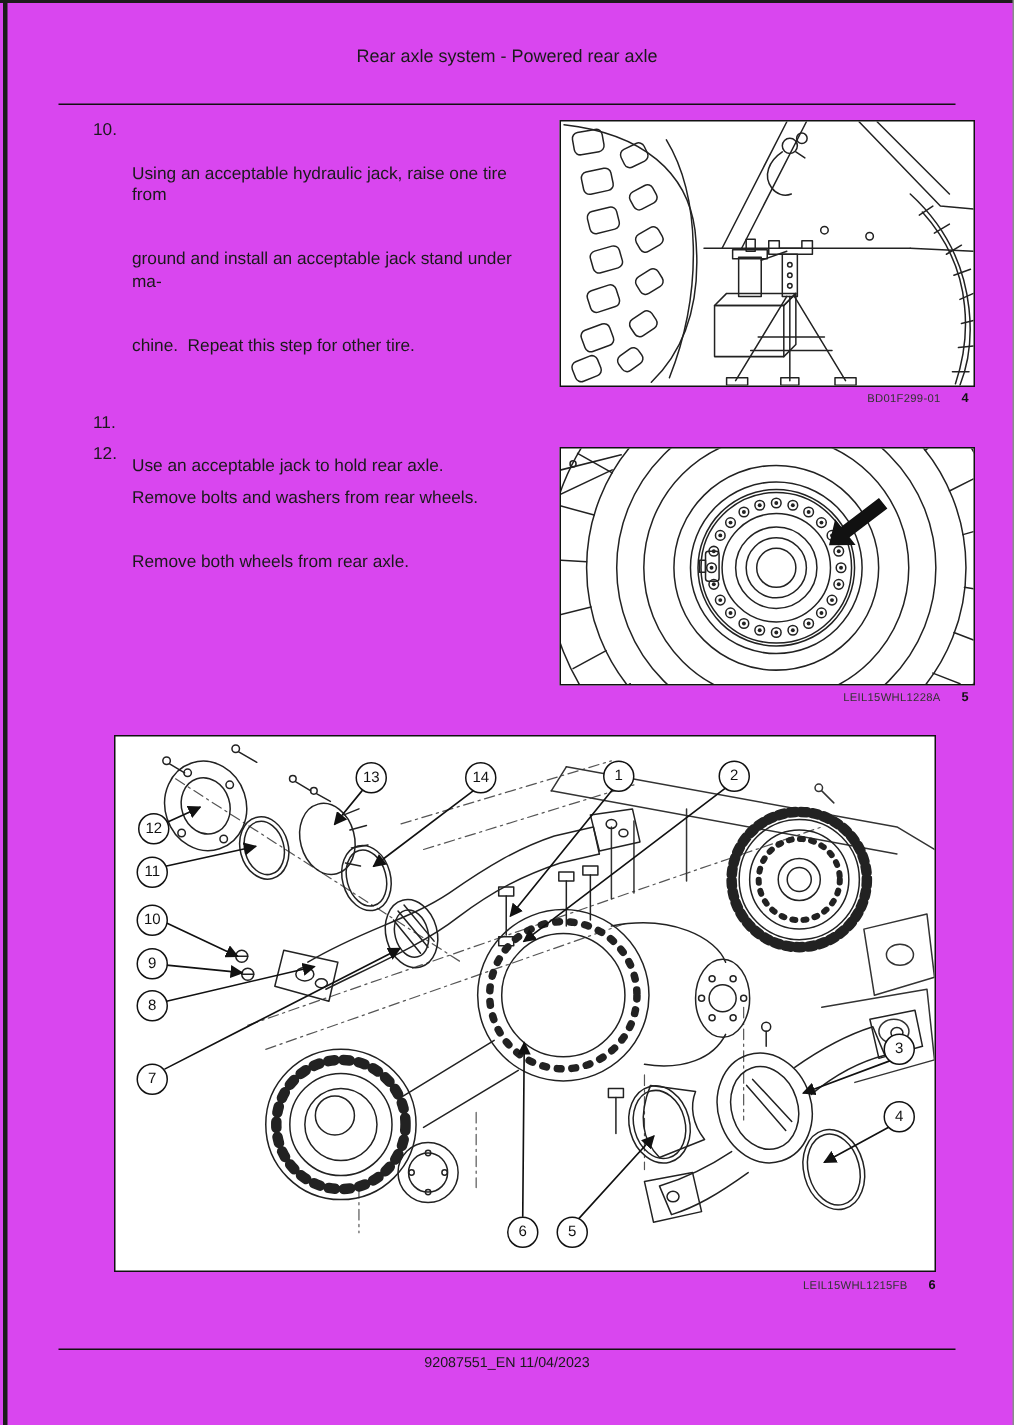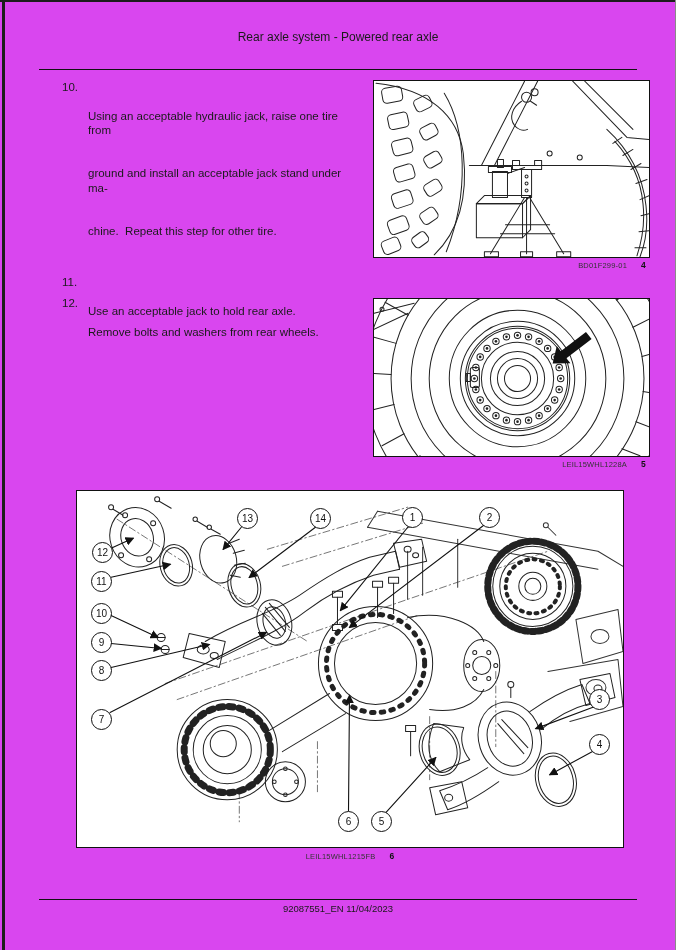--- a/index.html
+++ b/index.html
@@ -13,21 +13,21 @@
   .header-rule{top:69px;}
   .footer-rule{top:899px;}
   .step{position:absolute;left:62px;width:302px;font-size:11.5px;line-height:14.4px;}
   .step-num{position:absolute;left:0;top:0;}
   .step-lines{margin-left:26px;white-space:pre-wrap;}
   .figbox{position:absolute;border:1.5px solid #111;background:#fff;box-sizing:border-box;}
   .figbox svg{display:block;width:100%;height:100%;}
   .figcap{position:absolute;font-size:7.5px;color:#333;letter-spacing:.2px;}
   .figcap .fignum{font-size:8.5px;font-weight:bold;color:#111;margin-left:14px;}
   .cap-right{text-align:right;padding-right:4px;box-sizing:border-box;}
-  .cap-center{text-align:center;}
+  .cap-center{text-align:right;}
   .callout{position:absolute;width:19px;height:19px;border:1.3px solid #111;border-radius:50%;
            background:#fff;display:flex;align-items:center;justify-content:center;
            font-size:10px;color:#111;z-index:3;}
   .footer-doc{position:absolute;top:903px;left:0;width:100%;text-align:center;font-size:9.5px;}
   .footer-page{position:absolute;top:913px;left:0;width:100%;text-align:center;font-size:12px;}
   svg{stroke-linecap:round;stroke-linejoin:round;}
 </style>
 </head>
 <body>
 
@@ -50,20 +50,21 @@
   <div class="step" style="top:275px;">
     <span class="step-num">11.</span>
     <div class="step-lines">
       <div>Use an acceptable jack to hold rear axle.</div>
     </div>
   </div>
   <div class="step" style="top:296px;">
     <span class="step-num">12.</span>
     <div class="step-lines">
       <div>Remove bolts and washers from rear wheels.</div>
+      <div>Remove both wheels from rear axle.</div>
     </div>
   </div>
 
   <div class="figbox" style="left:373px;top:80px;width:277px;height:178px;">
     <svg viewBox="0 0 274 175">
       <g stroke="#222" stroke-width="1" fill="none">
 
         <path d="M2 2 C55 8 84 34 89 72 C93 108 88 146 60 173"></path>
         <path d="M70 12 C92 48 95 112 72 170"></path>
         <g>

